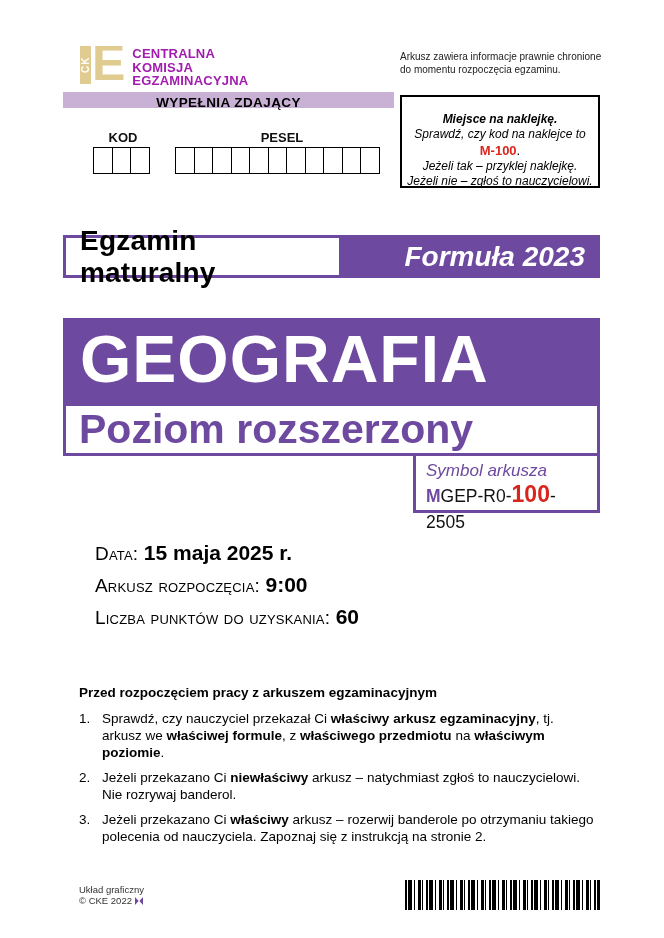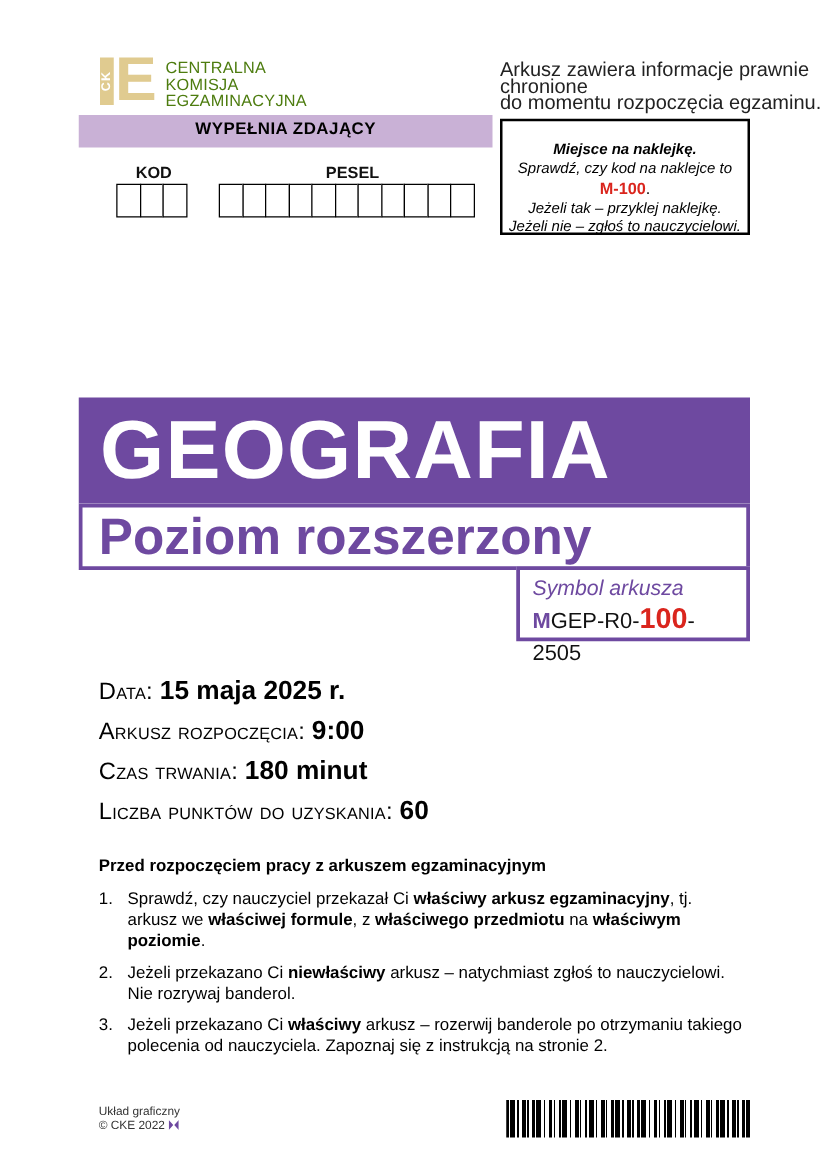--- a/index.html
+++ b/index.html
@@ -13,25 +13,25 @@
   body{font-family:"Liberation Sans",sans-serif;color:#111;}
   .page{position:relative;width:664px;height:938px;background:#fff;overflow:hidden;}
 
   
   .logo-row{position:absolute;left:80px;top:46px;display:flex;align-items:flex-start;gap:7px;}
   .logo-mark{display:flex;height:38px;}
   .mark-ck{width:11px;height:38px;background:var(--tan);color:#fff;font-size:10px;font-weight:700;
     writing-mode:vertical-rl;transform:rotate(180deg);display:flex;align-items:center;justify-content:center;
     letter-spacing:1px;}
   .mark-e{color:var(--tan);font-weight:700;font-size:50px;line-height:34px;margin-left:1px;overflow:hidden;height:38px;}
-  .org-name{font-size:13px;line-height:13.5px;font-weight:400;color:#4d7c0f;letter-spacing:.2px;padding-top:1px;}
-  .legal{position:absolute;left:400px;top:50px;font-size:16px;line-height:13px;color:#222;white-space:pre-line;}
+  .org-name{font-size:13px;line-height:13.5px;font-weight:700;color:#a21caf;letter-spacing:.2px;padding-top:1px;}
+  .legal{position:absolute;left:400px;top:50px;font-size:10px;line-height:13px;color:#222;white-space:pre-line;}
 
   
-  .fill-bar{position:absolute;left:63px;top:92px;width:331px;height:26px;background:var(--lavender);
+  .fill-bar{position:absolute;left:63px;top:92px;width:331px;height:16px;background:var(--lavender);
     text-align:center;font-weight:700;font-size:13.5px;line-height:22px;letter-spacing:.4px;color:#000;}
   .sticker-box{position:absolute;left:400px;top:95px;width:200px;height:93px;border:2px solid #000;
     text-align:center;padding-top:15px;font-size:12px;line-height:15px;font-style:italic;color:#000;}
   .sticker-line1{font-weight:700;}
   .sticker-code{font-style:normal;font-size:13px;line-height:17px;}
   .kod-label{position:absolute;left:93px;top:130px;width:60px;text-align:center;font-weight:700;font-size:13px;}
   .pesel-label{position:absolute;left:175px;top:130px;width:214px;text-align:center;font-weight:700;font-size:13px;}
   .boxes{position:absolute;top:147px;display:flex;}
   .boxes.kod{left:93px;}
   .boxes.pesel{left:175px;}
@@ -57,21 +57,21 @@
   .symbol-code{font-size:17.5px;line-height:26px;color:#111;}
 
   
   .seg-b{font-weight:700;}
   .seg-red{color:var(--red);font-weight:700;}
   .seg-purple{color:var(--purple);font-weight:700;}
   .seg-lg{font-size:23px;}
 
   
   .info-list{position:absolute;left:79px;top:537px;}
-  .info-row{height:32px;line-height:32px;white-space:nowrap;}
+  .info-row{height:32px;line-height:32px;white-space:nowrap;margin-left:16px;}
   .info-label{font-variant:small-caps;font-size:19px;letter-spacing:.2px;color:#000;}
   .info-value{font-weight:700;font-size:21px;color:#000;}
 
   
   .instructions{position:absolute;left:79px;top:684px;width:516px;font-size:13.5px;line-height:17px;color:#000;}
   .inst-heading{font-weight:700;margin-bottom:9px;}
   .inst-item{display:flex;margin-bottom:8px;}
   .inst-num{width:23px;flex:none;}
   .inst-body{flex:1;}
 
@@ -125,38 +125,39 @@
       <div class="cell"></div>
       <div class="cell"></div>
       <div class="cell"></div>
       <div class="cell"></div>
       <div class="cell"></div>
       <div class="cell"></div>
       <div class="cell"></div>
       <div class="cell"></div>
     </div>
 
+  <div class="exam-bar">
+    <div class="exam-left">Egzamin maturalny</div>
+    <div class="exam-right">Formuła 2023</div>
+  </div>
 
   <div class="subject-block">GEOGRAFIA</div>
   <div class="level-block">Poziom rozszerzony</div>
 
   <div class="symbol-box">
     <div class="symbol-label">Symbol arkusza</div>
     <div class="symbol-code"><span class="seg-purple">M</span><span>GEP-R0-</span><span class="seg-red seg-lg">100</span><span>-2505</span></div>
   </div>
 
   <div class="info-list">
     <div class="info-row">
       <span class="info-label">Data: </span><span class="info-value">15 maja 2025 r.</span>
     </div>
     <div class="info-row">
       <span class="info-label">Arkusz rozpoczęcia: </span><span class="info-value">9:00</span>
-    </div>
-    <div class="info-row">
-      <span class="info-label">Czas trwania: </span><span class="info-value">180 minut</span>
     </div>
     <div class="info-row">
       <span class="info-label">Liczba punktów do uzyskania: </span><span class="info-value">60</span>
     </div>
   </div>
 
   <div class="instructions">
     <div class="inst-heading">Przed rozpoczęciem pracy z arkuszem egzaminacyjnym</div>
     <div class="inst-item">
       <div class="inst-num">1.</div>

